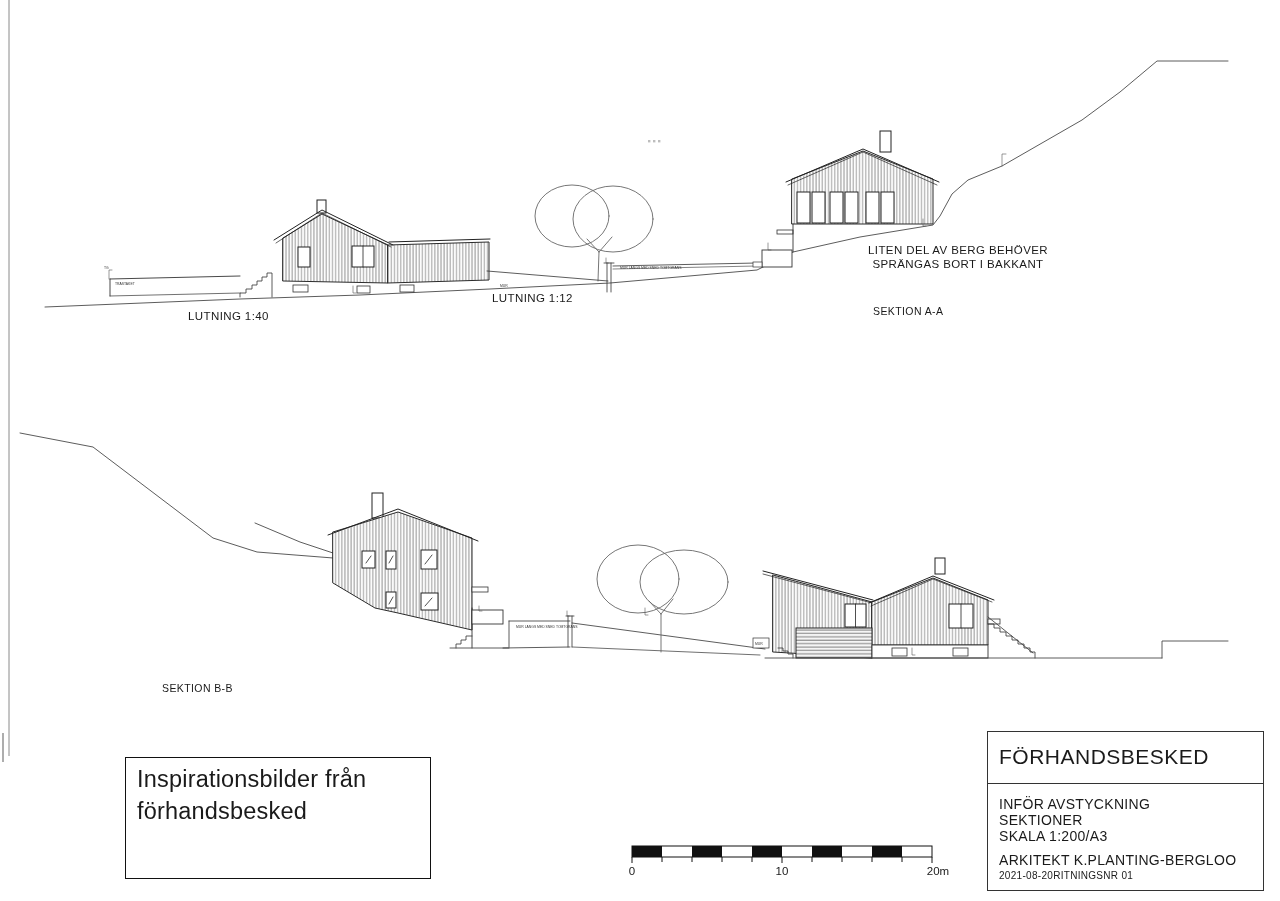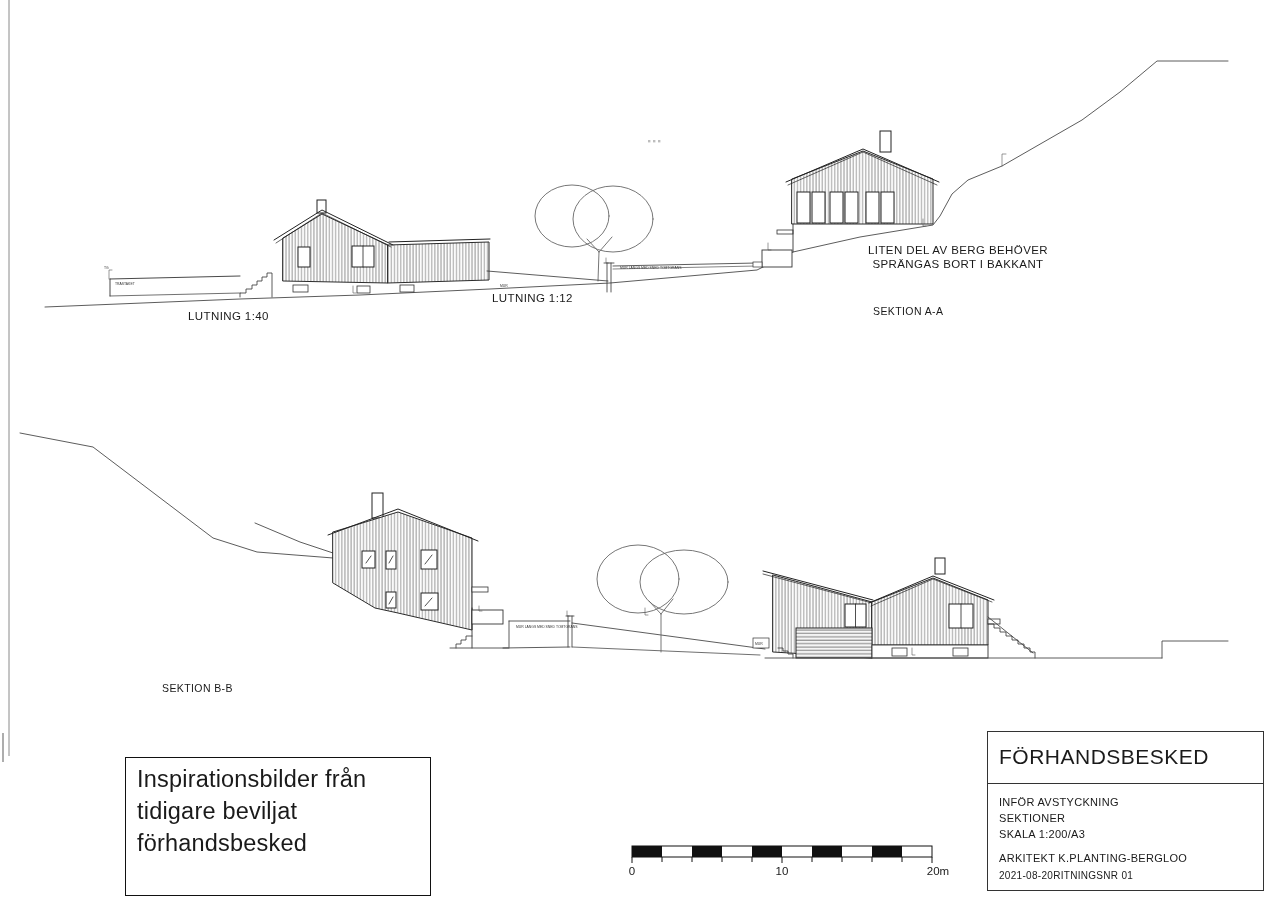--- a/index.html
+++ b/index.html
@@ -5,30 +5,30 @@
   html,body{margin:0;padding:0;background:#fff;}
   .canvas{position:relative;width:1280px;height:901px;background:#fff;overflow:hidden;
           font-family:"Liberation Sans",sans-serif;color:#1a1a1a;}
   svg{position:absolute;left:0;top:0;}
   svg text{font-family:"Liberation Sans",sans-serif;fill:#1a1a1a;}
   .lbl{font-size:11.5px;letter-spacing:.4px;}
   .lbl-sec{font-size:10.5px;letter-spacing:.4px;}
   .lbl-tiny{font-size:3.4px;fill:#333;}
   .lbl-scale{font-size:11.5px;}
   
-  .note-box{position:absolute;left:125px;top:757px;width:306px;height:139px;
+  .note-box{position:absolute;left:125px;top:757px;width:306px;height:122px;
             border:1.5px solid #111;box-sizing:border-box;background:#fff;
             font-size:23.5px;line-height:1.36;padding:6px 0 0 11px;letter-spacing:.2px;}
   
   .title-block{position:absolute;left:987px;top:731px;width:277px;height:160px;
                border:1px solid #333;box-sizing:border-box;background:#fff;}
   .tb-title{position:absolute;left:0;top:0;width:100%;height:52px;border-bottom:1px solid #333;
             box-sizing:border-box;}
   .tb-title span{position:absolute;left:11px;top:13px;font-size:21px;letter-spacing:.5px;}
-  .tb-line{position:absolute;left:11px;font-size:11px;letter-spacing:.3px;white-space:nowrap;}
+  .tb-line{position:absolute;left:11px;font-size:14px;letter-spacing:.3px;white-space:nowrap;}
   .tb-sub{top:64px;}
   .tb-type{top:80px;}
   .tb-scale{top:96px;}
   .tb-arch{top:120px;}
   .tb-bottom{position:absolute;left:11px;right:11px;top:138px;display:flex;
              font-size:10px;letter-spacing:.3px;}
 </style>
 </head>
 <body>
 
@@ -235,21 +235,20 @@
       <line x1="932" y1="857" x2="932" y2="863"></line>
     </g>
     <text x="632" y="875" class="lbl-scale" text-anchor="middle">0</text>
     <text x="782" y="875" class="lbl-scale" text-anchor="middle">10</text>
     <text x="938" y="875" class="lbl-scale" text-anchor="middle">20m</text>
   </g>
 </svg>
 
   <div class="note-box">
     <div>Inspirationsbilder från</div>
-    <div>tidigare beviljat</div>
     <div>förhandsbesked</div>
   </div>
 
   <div class="title-block">
     <div class="tb-title">
       <span>FÖRHANDSBESKED</span>
     </div>
     <div class="tb-line tb-sub">INFÖR AVSTYCKNING</div>
     <div class="tb-line tb-type">SEKTIONER</div>
     <div class="tb-line tb-scale">SKALA 1:200/A3</div>

